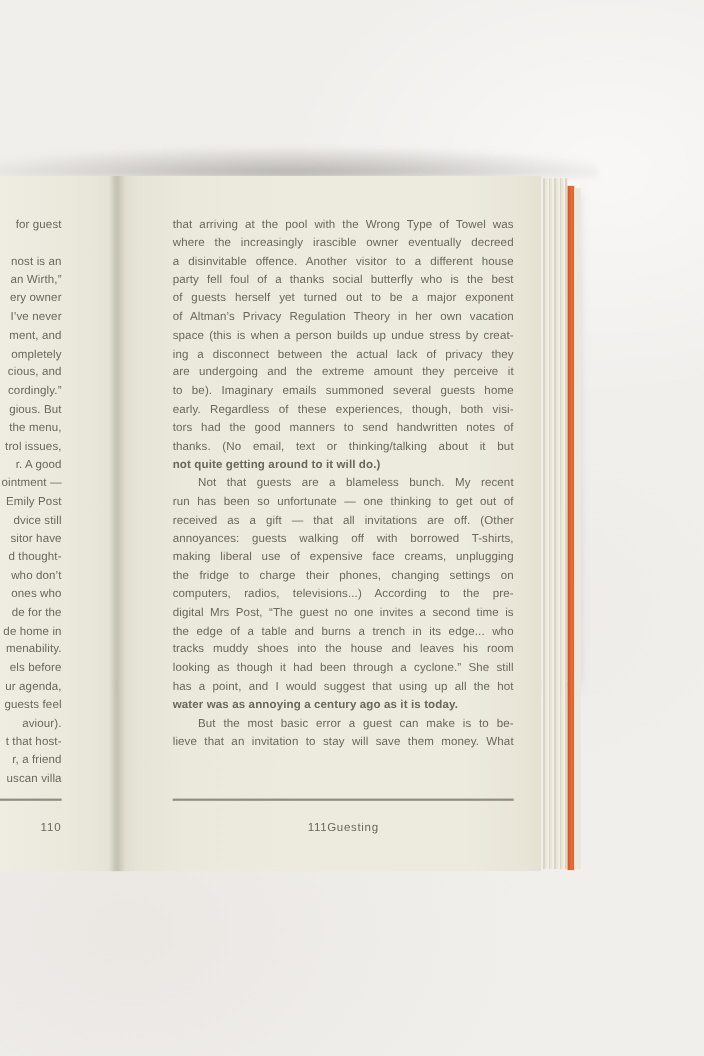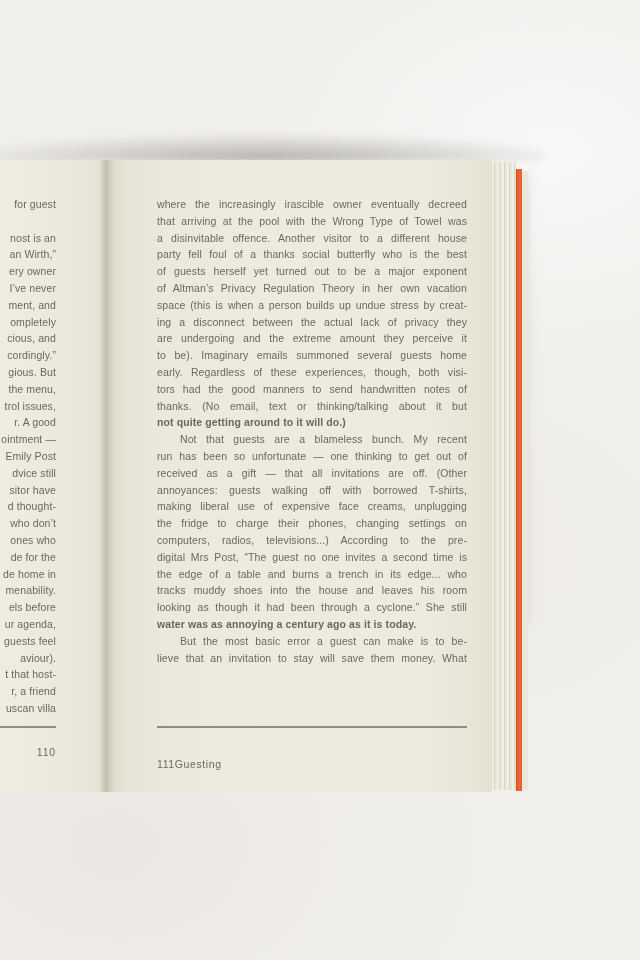--- a/index.html
+++ b/index.html
@@ -54,21 +54,21 @@
     text-align:justify;text-align-last:justify;white-space:nowrap;
   }
   .tline.endp{text-align-last:left;font-weight:bold;}
   .tline.ind{padding-left:23px;}
   .lline{height:16.8px;line-height:16.8px;font-size:10.5px;letter-spacing:0.1px;text-align:right;white-space:nowrap;}
   .footer-rule{position:absolute;top:566px;height:2px;background:#908d7f;}
   .footer-rule.right{left:157px;width:310px;}
   .footer-rule.left{left:-60px;width:116px;}
   .footer-row{
     position:absolute;top:584px;left:157px;width:310px;display:flex;
-    justify-content:flex-start;color:#6b675c;font-size:10.5px;letter-spacing:0.6px;line-height:16.8px;margin-top:12px;
+    justify-content:center;color:#6b675c;font-size:10.5px;letter-spacing:0.6px;line-height:16.8px;
   }
   .left-pagenum{
     position:absolute;top:584px;left:-60px;width:116px;text-align:right;
     color:#6b675c;font-size:10.5px;letter-spacing:0.8px;line-height:16.8px;
   }
 </style>
 </head>
 <body>
 
 <div class="book">
@@ -109,22 +109,22 @@
       <div class="lline">menability.</div>
       <div class="lline">els before</div>
       <div class="lline">ur agenda,</div>
       <div class="lline">guests feel</div>
       <div class="lline">aviour).</div>
       <div class="lline">t that host-</div>
       <div class="lline">r, a friend</div>
       <div class="lline">uscan villa</div>
     </div>
   <div class="right-text">
+      <div class="tline">that arriving at the pool with the Wrong Type of Towel was</div>
       <div class="tline">where the increasingly irascible owner eventually decreed</div>
-      <div class="tline">that arriving at the pool with the Wrong Type of Towel was</div>
       <div class="tline">a disinvitable offence. Another visitor to a different house</div>
       <div class="tline">party fell foul of a thanks social butterfly who is the best</div>
       <div class="tline">of guests herself yet turned out to be a major exponent</div>
       <div class="tline">of Altman’s Privacy Regulation Theory in her own vacation</div>
       <div class="tline">space (this is when a person builds up undue stress by creat-</div>
       <div class="tline">ing a disconnect between the actual lack of privacy they</div>
       <div class="tline">are undergoing and the extreme amount they perceive it</div>
       <div class="tline">to be). Imaginary emails summoned several guests home</div>
       <div class="tline">early. Regardless of these experiences, though, both visi-</div>
       <div class="tline">tors had the good manners to send handwritten notes of</div>
@@ -134,20 +134,21 @@
       <div class="tline">run has been so unfortunate — one thinking to get out of</div>
       <div class="tline">received as a gift — that all invitations are off. (Other</div>
       <div class="tline">annoyances: guests walking off with borrowed T-shirts,</div>
       <div class="tline">making liberal use of expensive face creams, unplugging</div>
       <div class="tline">the fridge to charge their phones, changing settings on</div>
       <div class="tline">computers, radios, televisions...) According to the pre-</div>
       <div class="tline">digital Mrs Post, “The guest no one invites a second time is</div>
       <div class="tline">the edge of a table and burns a trench in its edge... who</div>
       <div class="tline">tracks muddy shoes into the house and leaves his room</div>
       <div class="tline">looking as though it had been through a cyclone.” She still</div>
+      <div class="tline">has a point, and I would suggest that using up all the hot</div>
       <div class="tline endp">water was as annoying a century ago as it is today.</div>
       <div class="tline ind">But the most basic error a guest can make is to be-</div>
       <div class="tline">lieve that an invitation to stay will save them money. What</div>
     </div>
 
   <div class="footer-rule left"></div>
   <div class="left-pagenum">110</div>
 
   <div class="footer-rule right"></div>
   <div class="footer-row">

